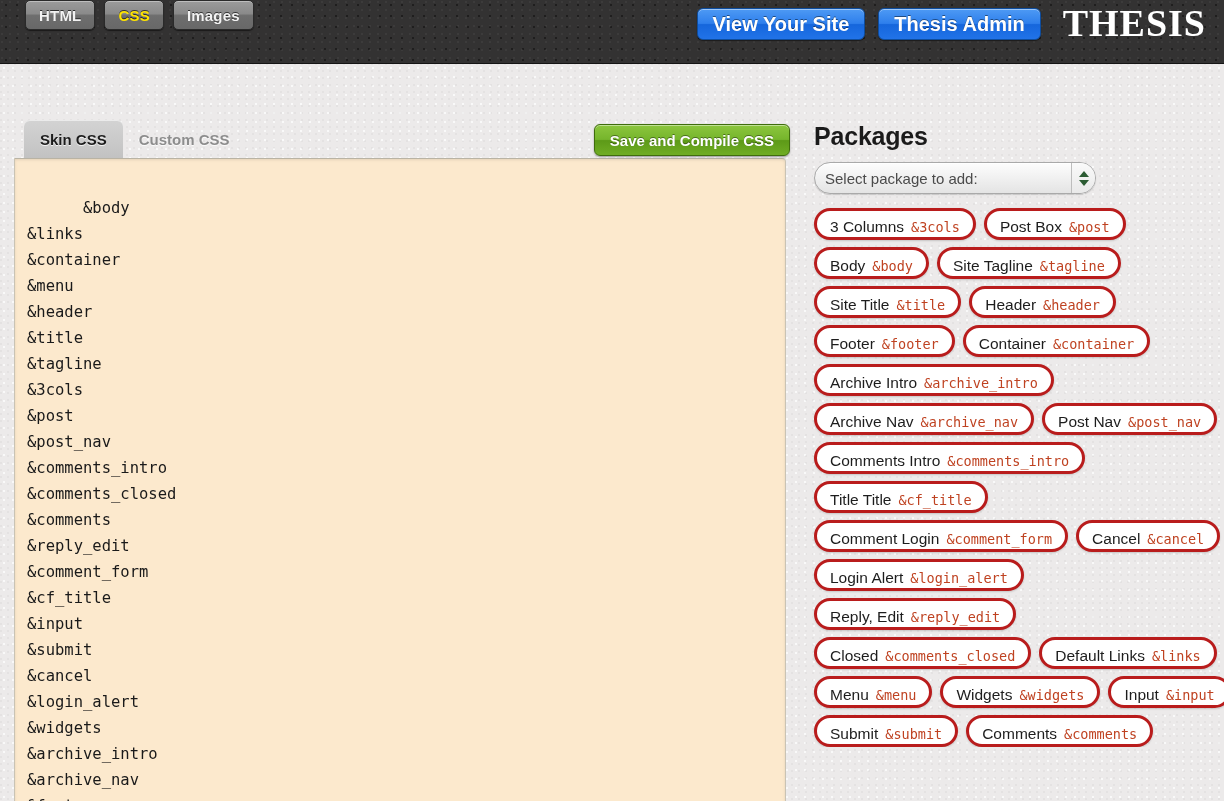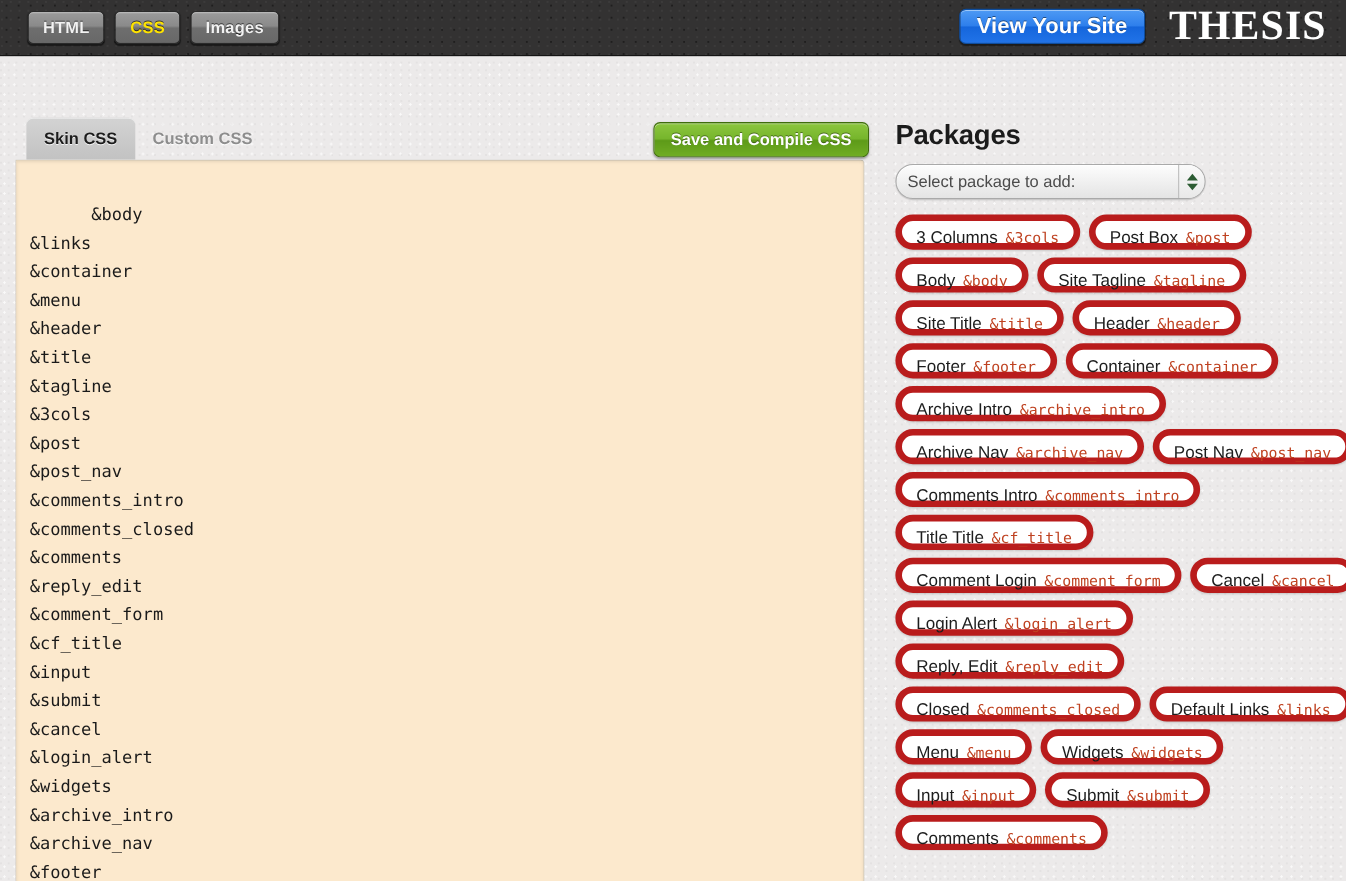--- a/index.html
+++ b/index.html
@@ -16,29 +16,29 @@
     background-image:
       radial-gradient(circle at 1px 1px, rgba(0,0,0,0.035) 1px, transparent 1px),
       radial-gradient(circle at 4px 5px, rgba(255,255,255,0.7) 1px, transparent 1px);
     background-size: 7px 7px, 9px 9px;
     color: #222;
   }
 
   
   #topbar {
     position: relative;
-    height: 51px;
+    height: 64px;
     background: #333232;
     background-image:
       radial-gradient(circle at 2px 2px, rgba(255,255,255,0.045) 1px, transparent 1px),
       radial-gradient(circle at 6px 5px, rgba(0,0,0,0.4) 1px, transparent 1px);
     background-size: 8px 8px, 11px 11px;
     border-bottom: 1px solid #151515;
     display: flex;
-    align-items: center;
+    align-items: flex-start;
   }
 
   .nav-left {
     display: flex;
     align-items: center;
     gap: 9px;
     padding-left: 25px;
   }
 
   .gbtn {
@@ -278,21 +278,21 @@
     width: 420px;
   }
 
   .chip {
     display: inline-flex;
     align-items: baseline;
     gap: 7px;
     height: 32px;
     padding: 0 13px;
     background: #ffffff;
-    border: 6px solid #b91c1c;
+    border: 3px solid #b91c1c;
     border-radius: 16px;
     box-shadow: 0 1px 2px rgba(0,0,0,0.16);
     cursor: pointer;
     white-space: nowrap;
     line-height: 32px;
   }
   .chip-label {
     font-size: 15.5px;
     color: #1d1d1d;
   }
@@ -306,20 +306,21 @@
 <body>
 
 <div id="topbar">
   <div class="nav-left">
     <div class="gbtn">HTML</div>
     <div class="gbtn active">CSS</div>
     <div class="gbtn">Images</div>
   </div>
   <div class="nav-right">
     <div class="bbtn">View Your Site</div>
+    <div class="bbtn">Thesis Admin</div>
     <div id="logo">THESIS</div>
   </div>
 </div>
 
 <div id="main">
 
   <div id="left-col">
 
     <div id="tabrow">
       <div class="tab active">Skin CSS</div>

